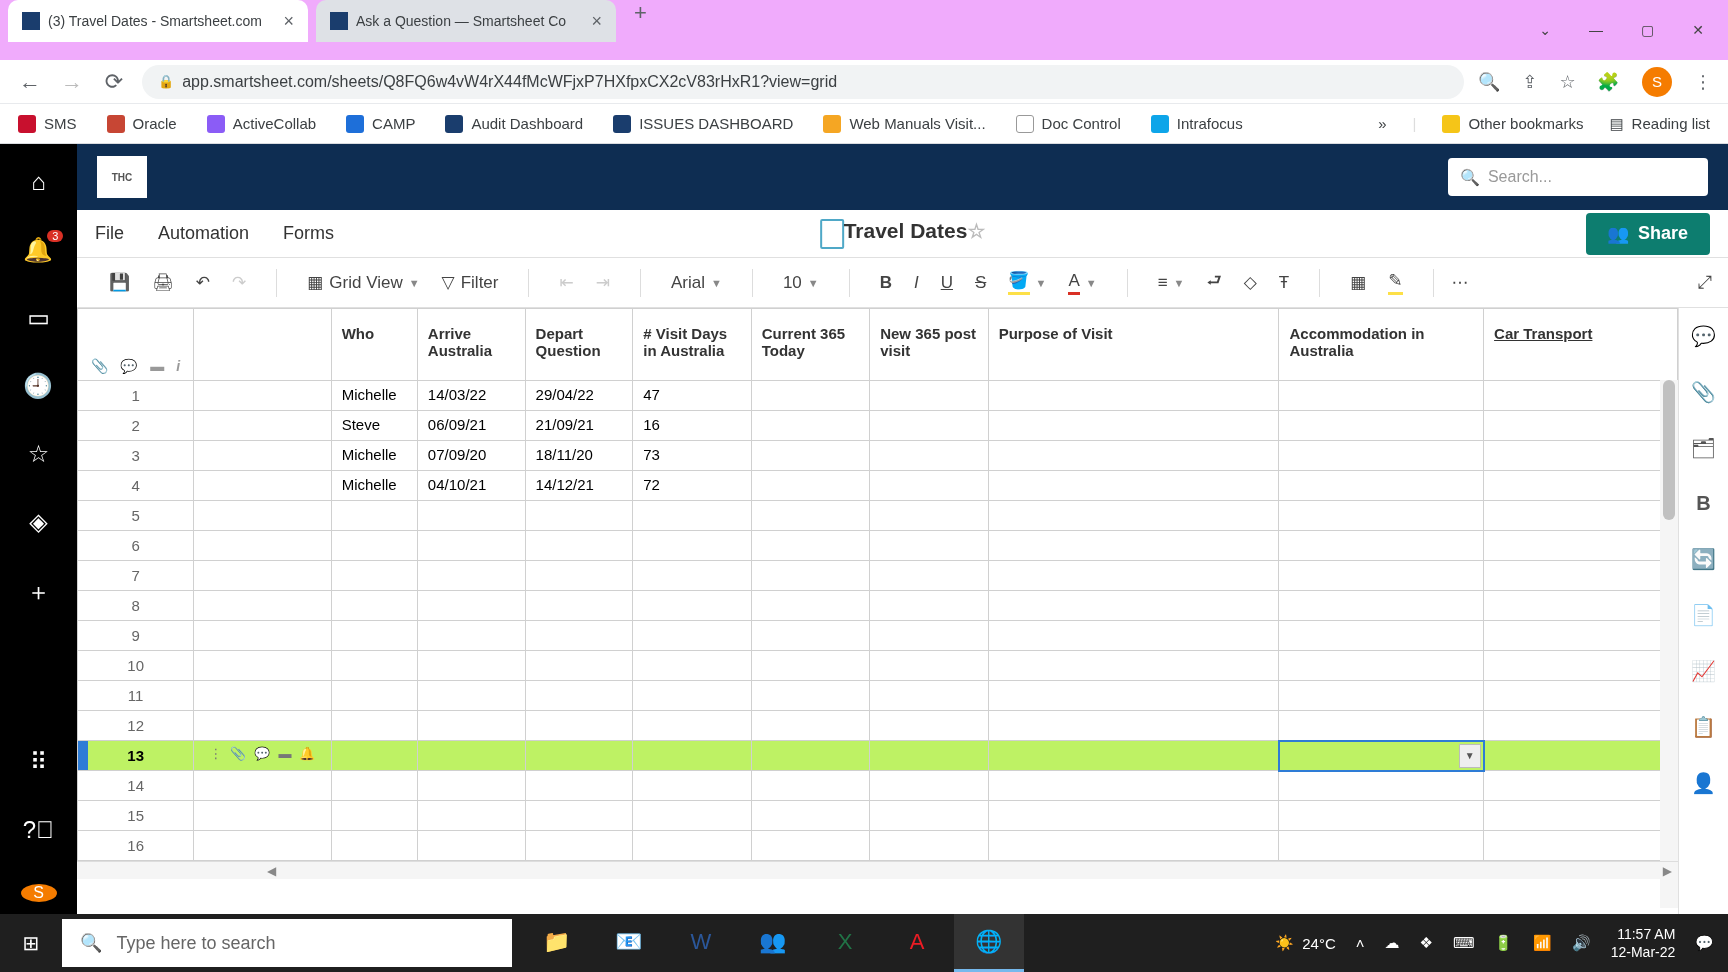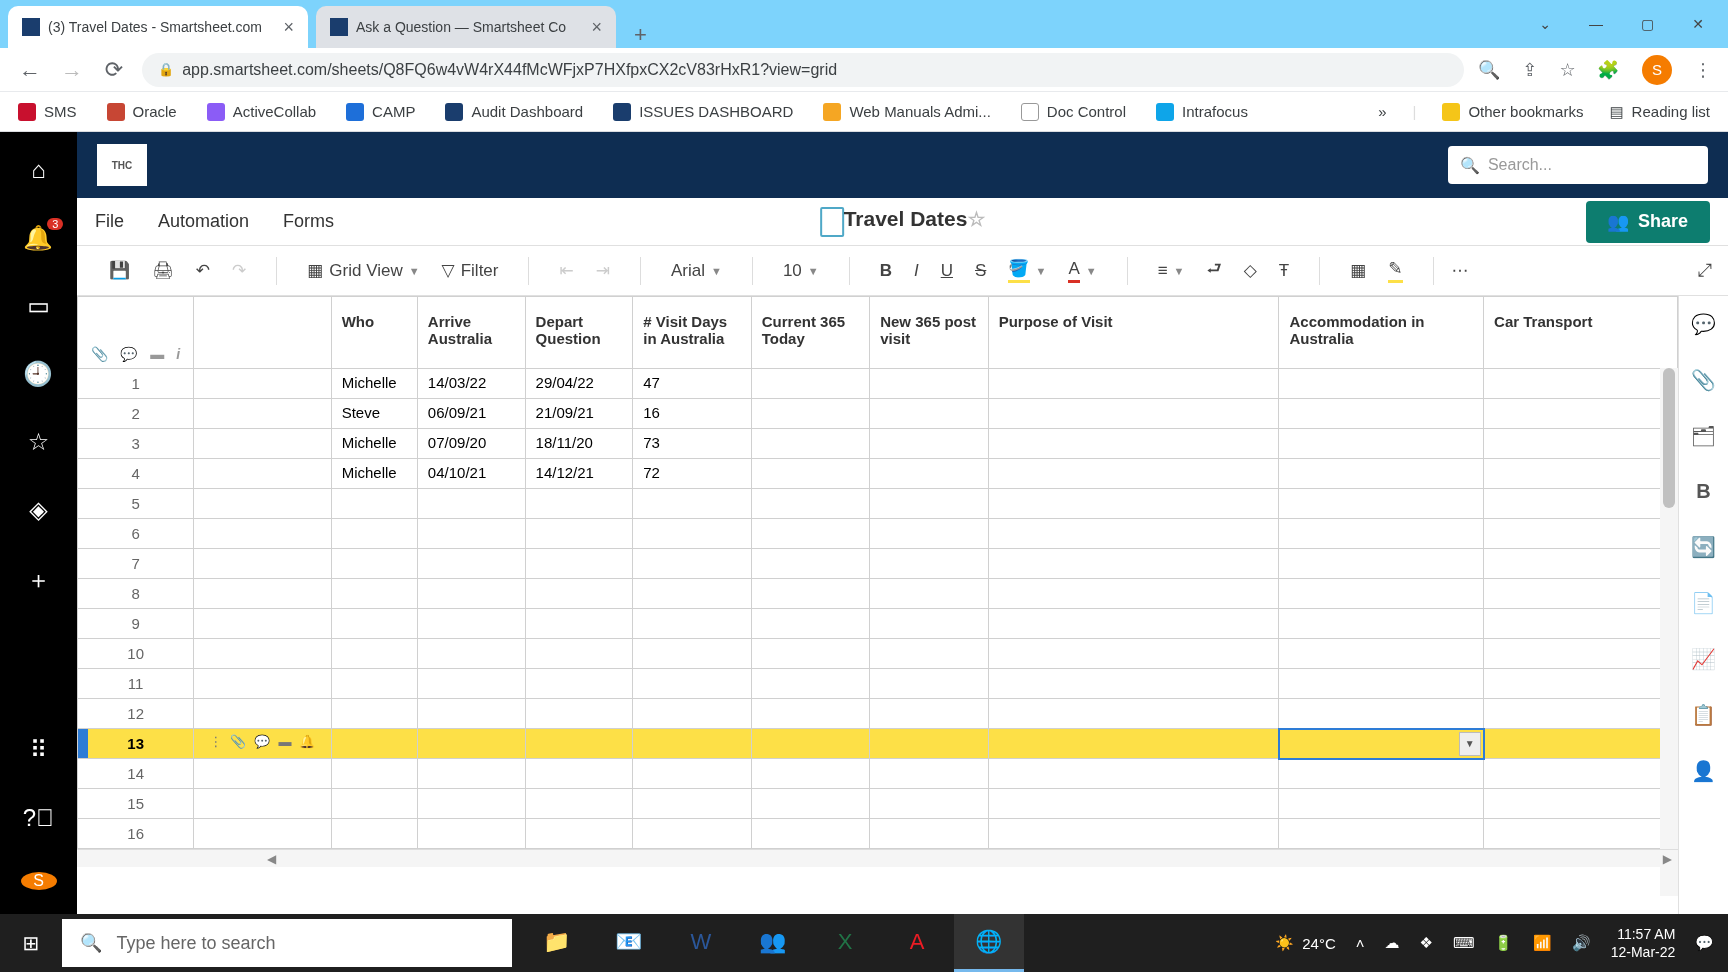--- a/index.html
+++ b/index.html
@@ -1,19 +1,19 @@
 <!DOCTYPE html>
 <html><head>
 <meta charset="utf-8">
 <style>
 *{box-sizing:border-box;margin:0;padding:0;font-family:Arial,sans-serif}
 body{width:1728px;height:972px;overflow:hidden;background:#f1f3f4;position:relative}
 
 
-.browser-top{height:48px;background:#7dd3fc;display:flex;align-items:flex-end}
+.browser-top{height:60px;background:#f0abfc;display:flex;}
 .tab{height:42px;background:#fff;border-radius:10px 10px 0 0;display:flex;align-items:center;padding:0 14px;margin-left:8px;min-width:300px;font-size:14px;color:#3c4043;gap:8px}
 .tab.inactive{background:#dee1e6}
 .tab-icon{width:18px;height:18px;background:#1a3d6d;display:inline-block}
 .tab-close{margin-left:auto;color:#5f6368;font-size:18px;cursor:pointer}
 .new-tab{padding:0 18px;font-size:22px;color:#5f6368}
 .win-controls{margin-left:auto;display:flex;gap:38px;padding-right:24px;color:#444;font-size:14px;align-items:center;height:100%}
 .win-controls span{cursor:pointer}
 
 .addr-bar{height:44px;background:#fff;display:flex;align-items:center;padding:0 16px;gap:14px;border-bottom:1px solid #e8eaed}
 .nav-btn{color:#5f6368;font-size:22px;cursor:pointer;width:28px;text-align:center}
@@ -61,21 +61,21 @@
 
 
 table{border-collapse:collapse;width:100%}
 th,td{border:1px solid #d0d0d0;font-size:15px;text-align:left;vertical-align:top}
 th{background:#fff;padding:16px 10px;font-weight:600;color:#333;height:72px;vertical-align:top}
 th.rownum-head{width:108px;background:#fff}
 .rownum{width:108px;text-align:center;color:#666;background:#fff;padding:6px 0;position:relative;font-size:15px}
 .icon-head{position:absolute;bottom:6px;left:0;right:0;display:flex;justify-content:center;gap:12px;color:#999;font-size:14px}
 td{padding:5px 10px;height:30px;background:#fff}
 td.num{}
-tr.selected td,tr.selected .rownum{background:#fde047}
+tr.selected td,tr.selected .rownum{background:#bef264}
 tr.selected .rownum{color:#000;font-weight:700}
 .sel-handle{position:absolute;left:0;top:0;bottom:0;width:10px;background:#2e7cd6}
 .row-icons{display:flex;gap:8px;color:#777;font-size:13px;justify-content:center;align-items:center}
 .cell-selected{border:2px solid #2e7cd6!important;position:relative}
 .cell-dd{position:absolute;right:2px;top:2px;bottom:2px;width:22px;background:#eee;border:1px solid #bbb;display:flex;align-items:center;justify-content:center;font-size:10px;color:#555}
 .hscroll{height:18px;background:#f5f5f5;border-top:1px solid #ddd;position:relative}
 .hscroll-arrow{position:absolute;top:2px;color:#888;font-size:12px}
 .vscroll{position:absolute;right:0;top:72px;bottom:18px;width:18px;background:#f5f5f5}
 .vscroll-thumb{position:absolute;top:0;left:3px;right:3px;height:140px;background:#c0c0c0;border-radius:6px}
 
@@ -151,21 +151,21 @@
   <span class="bm-item">
       <span class="bm-ico" style="background:#1a3d6d"></span>
       <span>Audit Dashboard</span>
     </span>
   <span class="bm-item">
       <span class="bm-ico" style="background:#1a3d6d"></span>
       <span>ISSUES DASHBOARD</span>
     </span>
   <span class="bm-item">
       <span class="bm-ico" style="background:#f5a623"></span>
-      <span>Web Manuals Admi...</span>
+      <span>Web Manuals Visit...</span>
     </span>
   <span class="bm-item">
       <span class="bm-ico" style="background:#fff;border:1px solid #999"></span>
       <span>Doc Control</span>
     </span>
   <span class="bm-item">
       <span class="bm-ico" style="background:#0ea5e9"></span>
       <span>Intrafocus</span>
     </span>
   <div class="bm-right">
@@ -308,21 +308,21 @@
               </th>
               <th style="width:70px"></th>
             <th style="width: 80px;">Who</th>
                 <th style="width: 100px;">Arrive Australia</th>
                 <th style="width: 100px;">Depart Question</th>
                 <th style="width: 110px;"># Visit Days in Australia</th>
                 <th style="width: 110px;">Current 365 Today</th>
                 <th style="width: 110px;">New 365 post visit</th>
                 <th style="width: 270px;">Purpose of Visit</th>
                 <th style="width: 190px;">Accommodation in Australia</th>
-                <th style="width: 180px;">Car Transport</th>
+                <th style="width: 180px; text-decoration: underline;">Car Transport</th>
               </tr>
           </thead>
           <tbody id="grid-body">
               <tr>
                 <td class="rownum">1</td>
                 <td></td>
                 <td>Michelle</td>
                 <td>14/03/22</td>
                 <td>29/04/22</td>
                 <td class="num">47</td>

